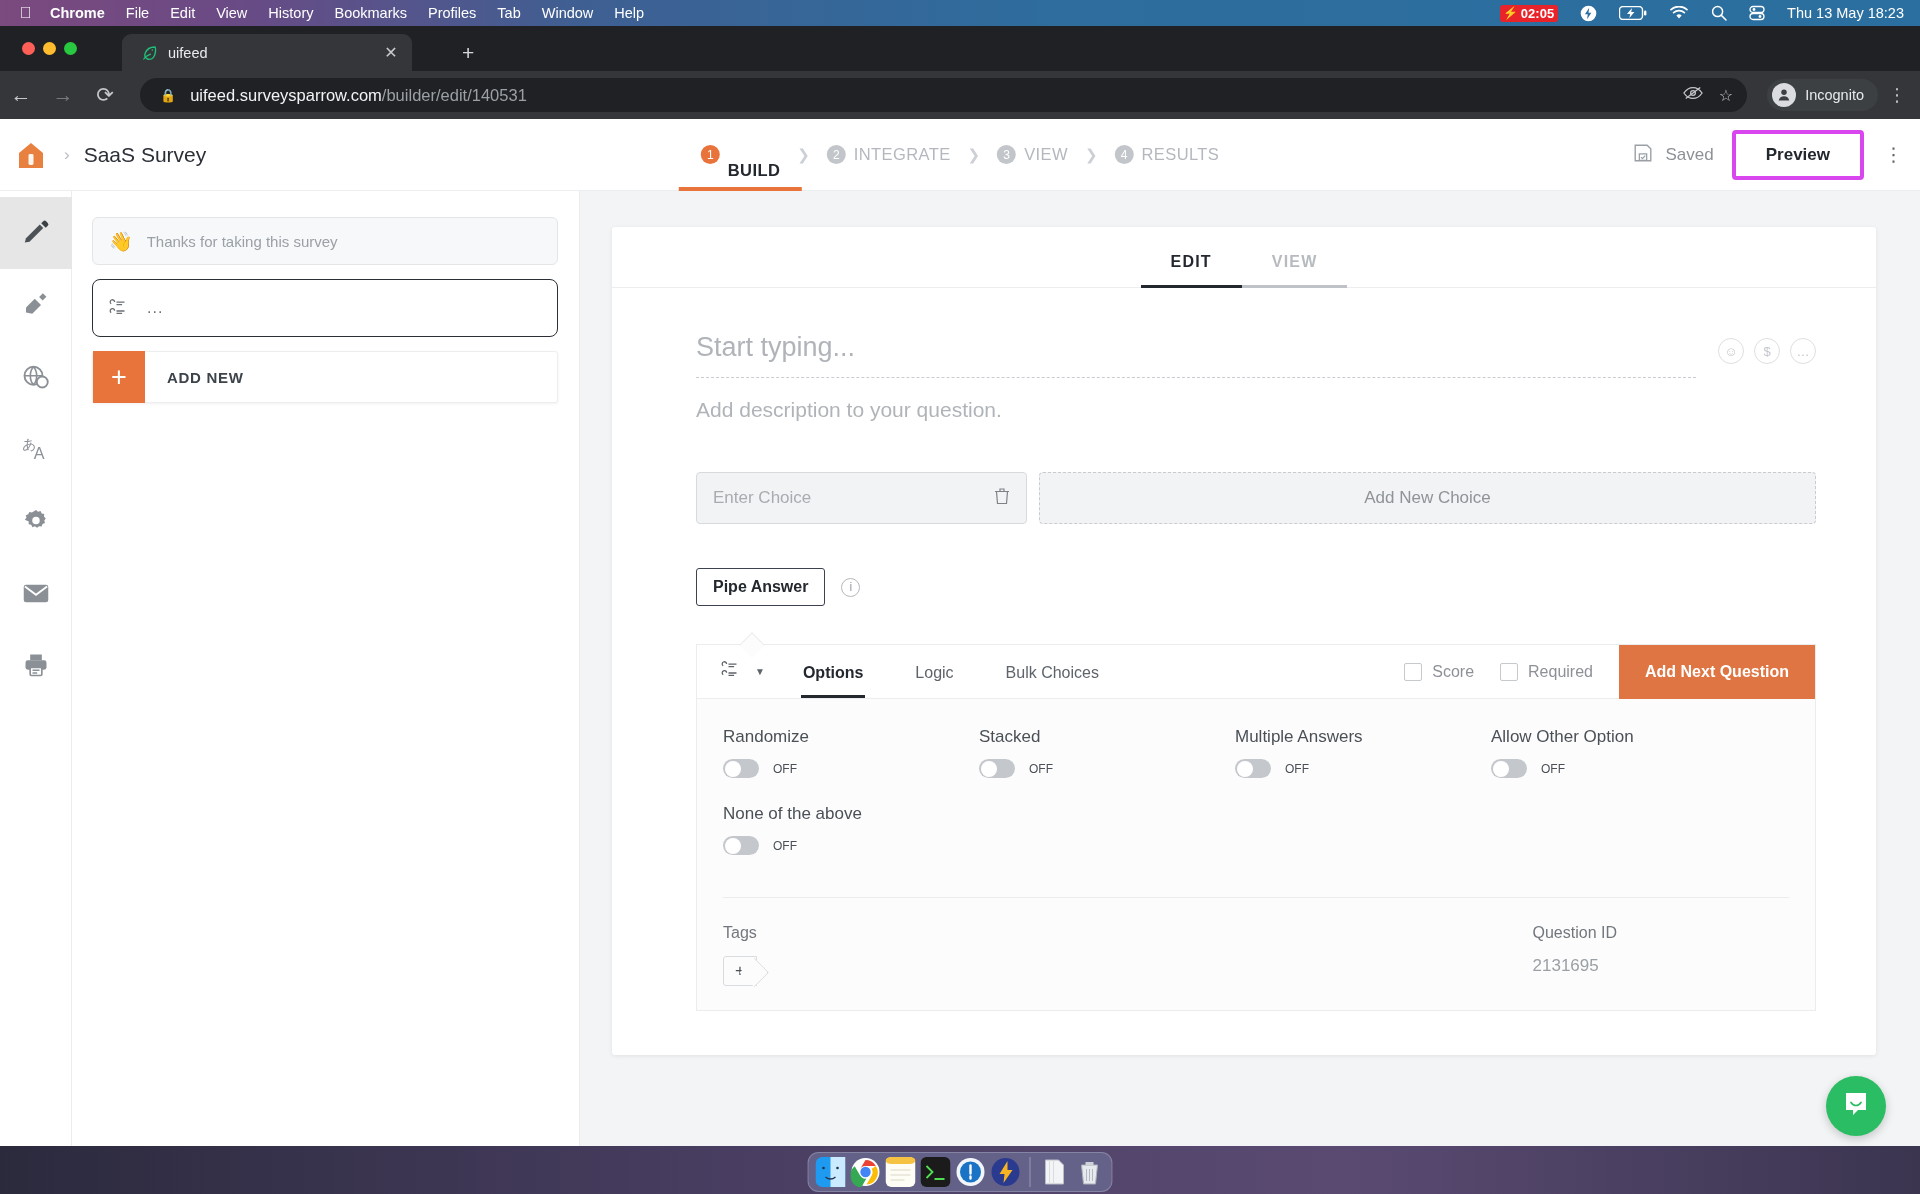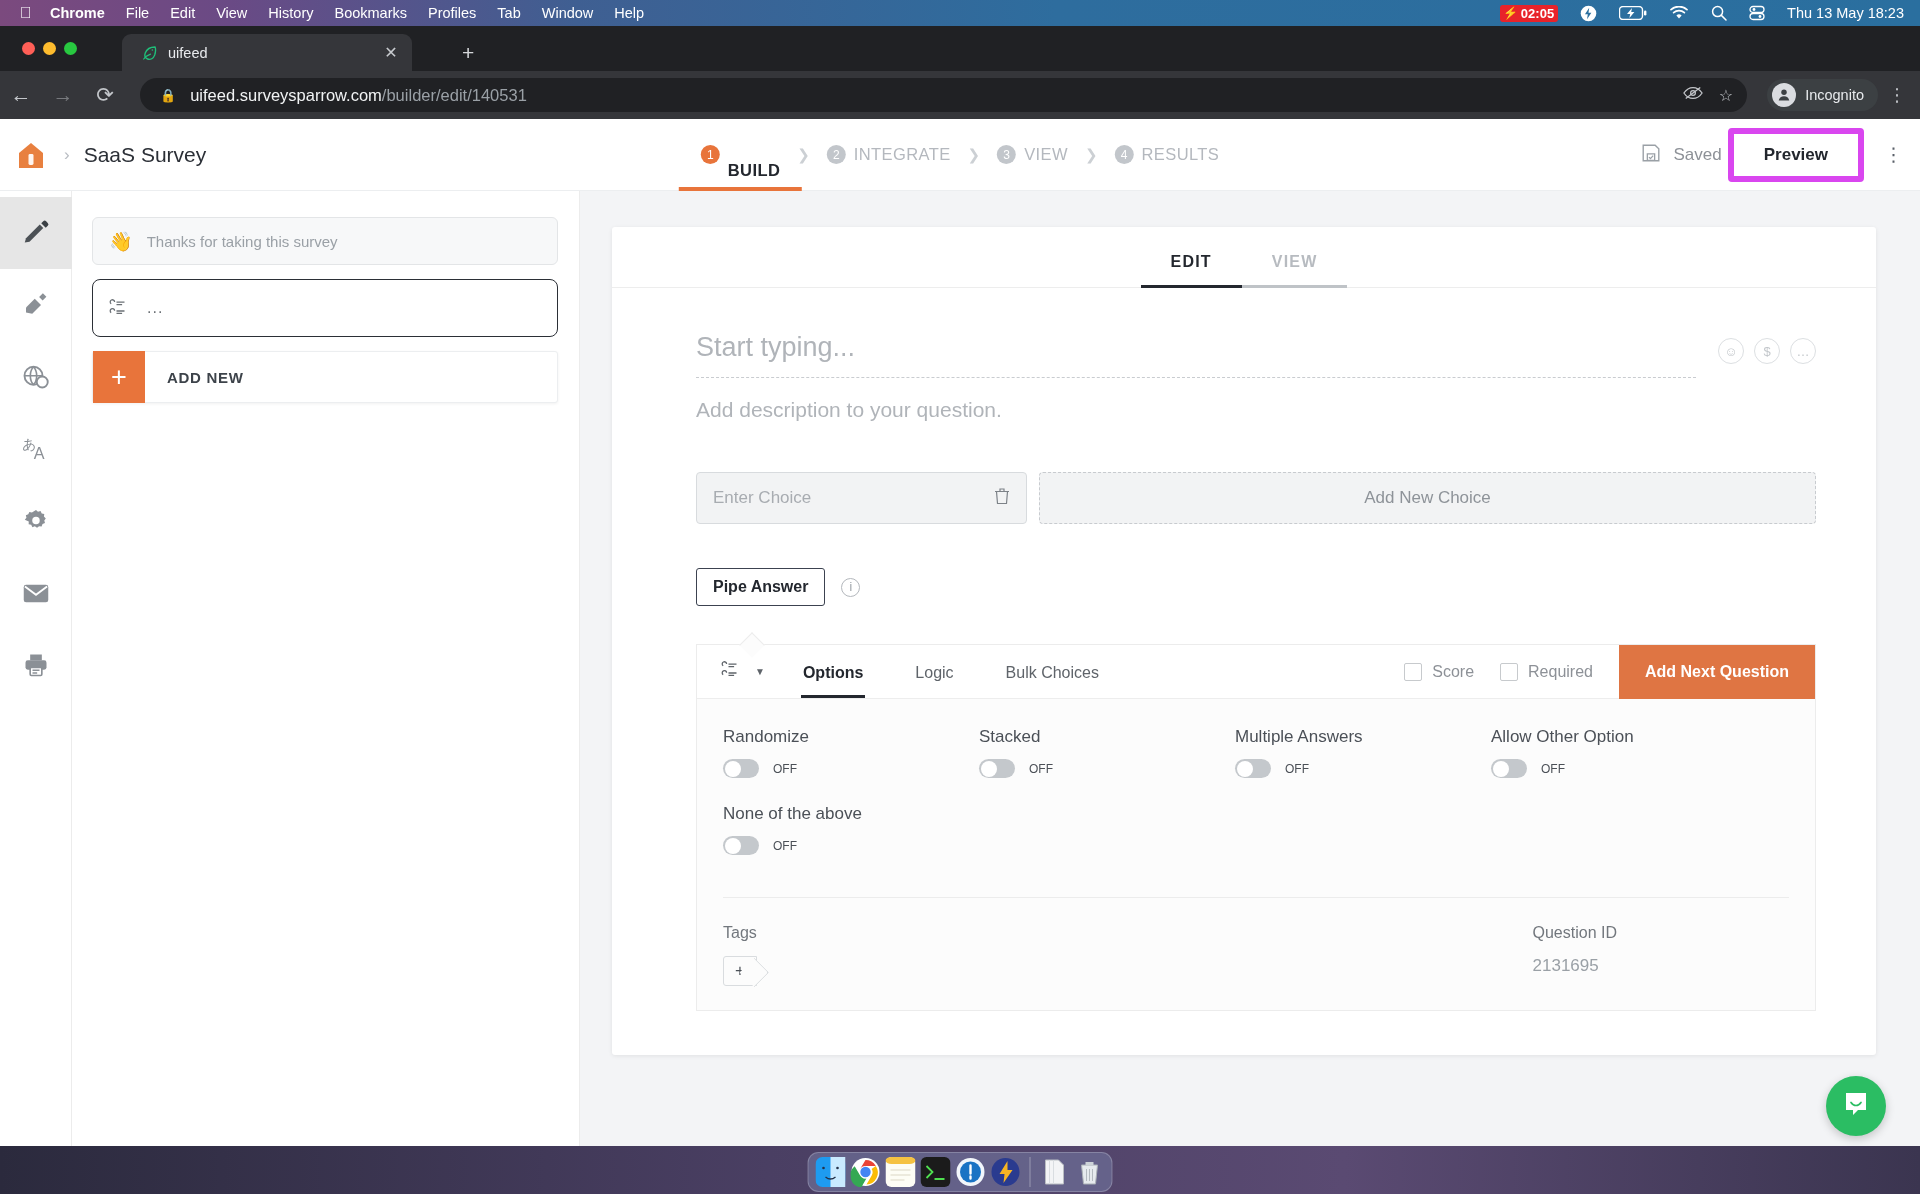--- a/index.html
+++ b/index.html
@@ -85,24 +85,24 @@
     font-size: 12px; display: flex; align-items: center; justify-content: center; margin-right: 8px;
   }
   .step.active .num { background: #e8743b; }
   .step .lbl { font-size: 16.5px; color: #b4b8be; letter-spacing: .4px; }
   .step.active .lbl { color: #23272e; font-weight: bold; margin-top: 31px; }
   .step.active::after {
     content: ""; position: absolute; left: -22px; right: -22px; bottom: 0; height: 4px; background: #e8743b;
   }
   .step-arrow { color: #ccd0d4; font-size: 15px; margin: 0 17px; }
   .header-right { margin-left: auto; display: flex; align-items: center; padding-right: 18px; }
-  .saved { display: flex; align-items: center; gap: 12px; margin-right: 6px; }
+  .saved { display: flex; align-items: center; gap: 12px; margin-right: 18px; }
   .saved .txt { color: #8d9197; font-size: 17px; }
   .preview-btn {
-    border: 6px solid #d946ef; border-radius: 4px; padding: 11px 30px;
+    border: 4px solid #d946ef; border-radius: 4px; padding: 11px 30px;
     font-size: 17px; font-weight: bold; color: #23272e; background: #fff;
   }
   .hdr-kebab { color: #5a6069; font-size: 19px; margin-left: 20px; line-height: .6; text-align:center; width: 18px;}
 
   
   .body-row { display: flex; height: 1003px; }
   .icon-rail {
     width: 72px; background: #fff; border-right: 1px solid #ececec; padding-top: 6px; flex: 0 0 72px;
   }
   .rail-item {

